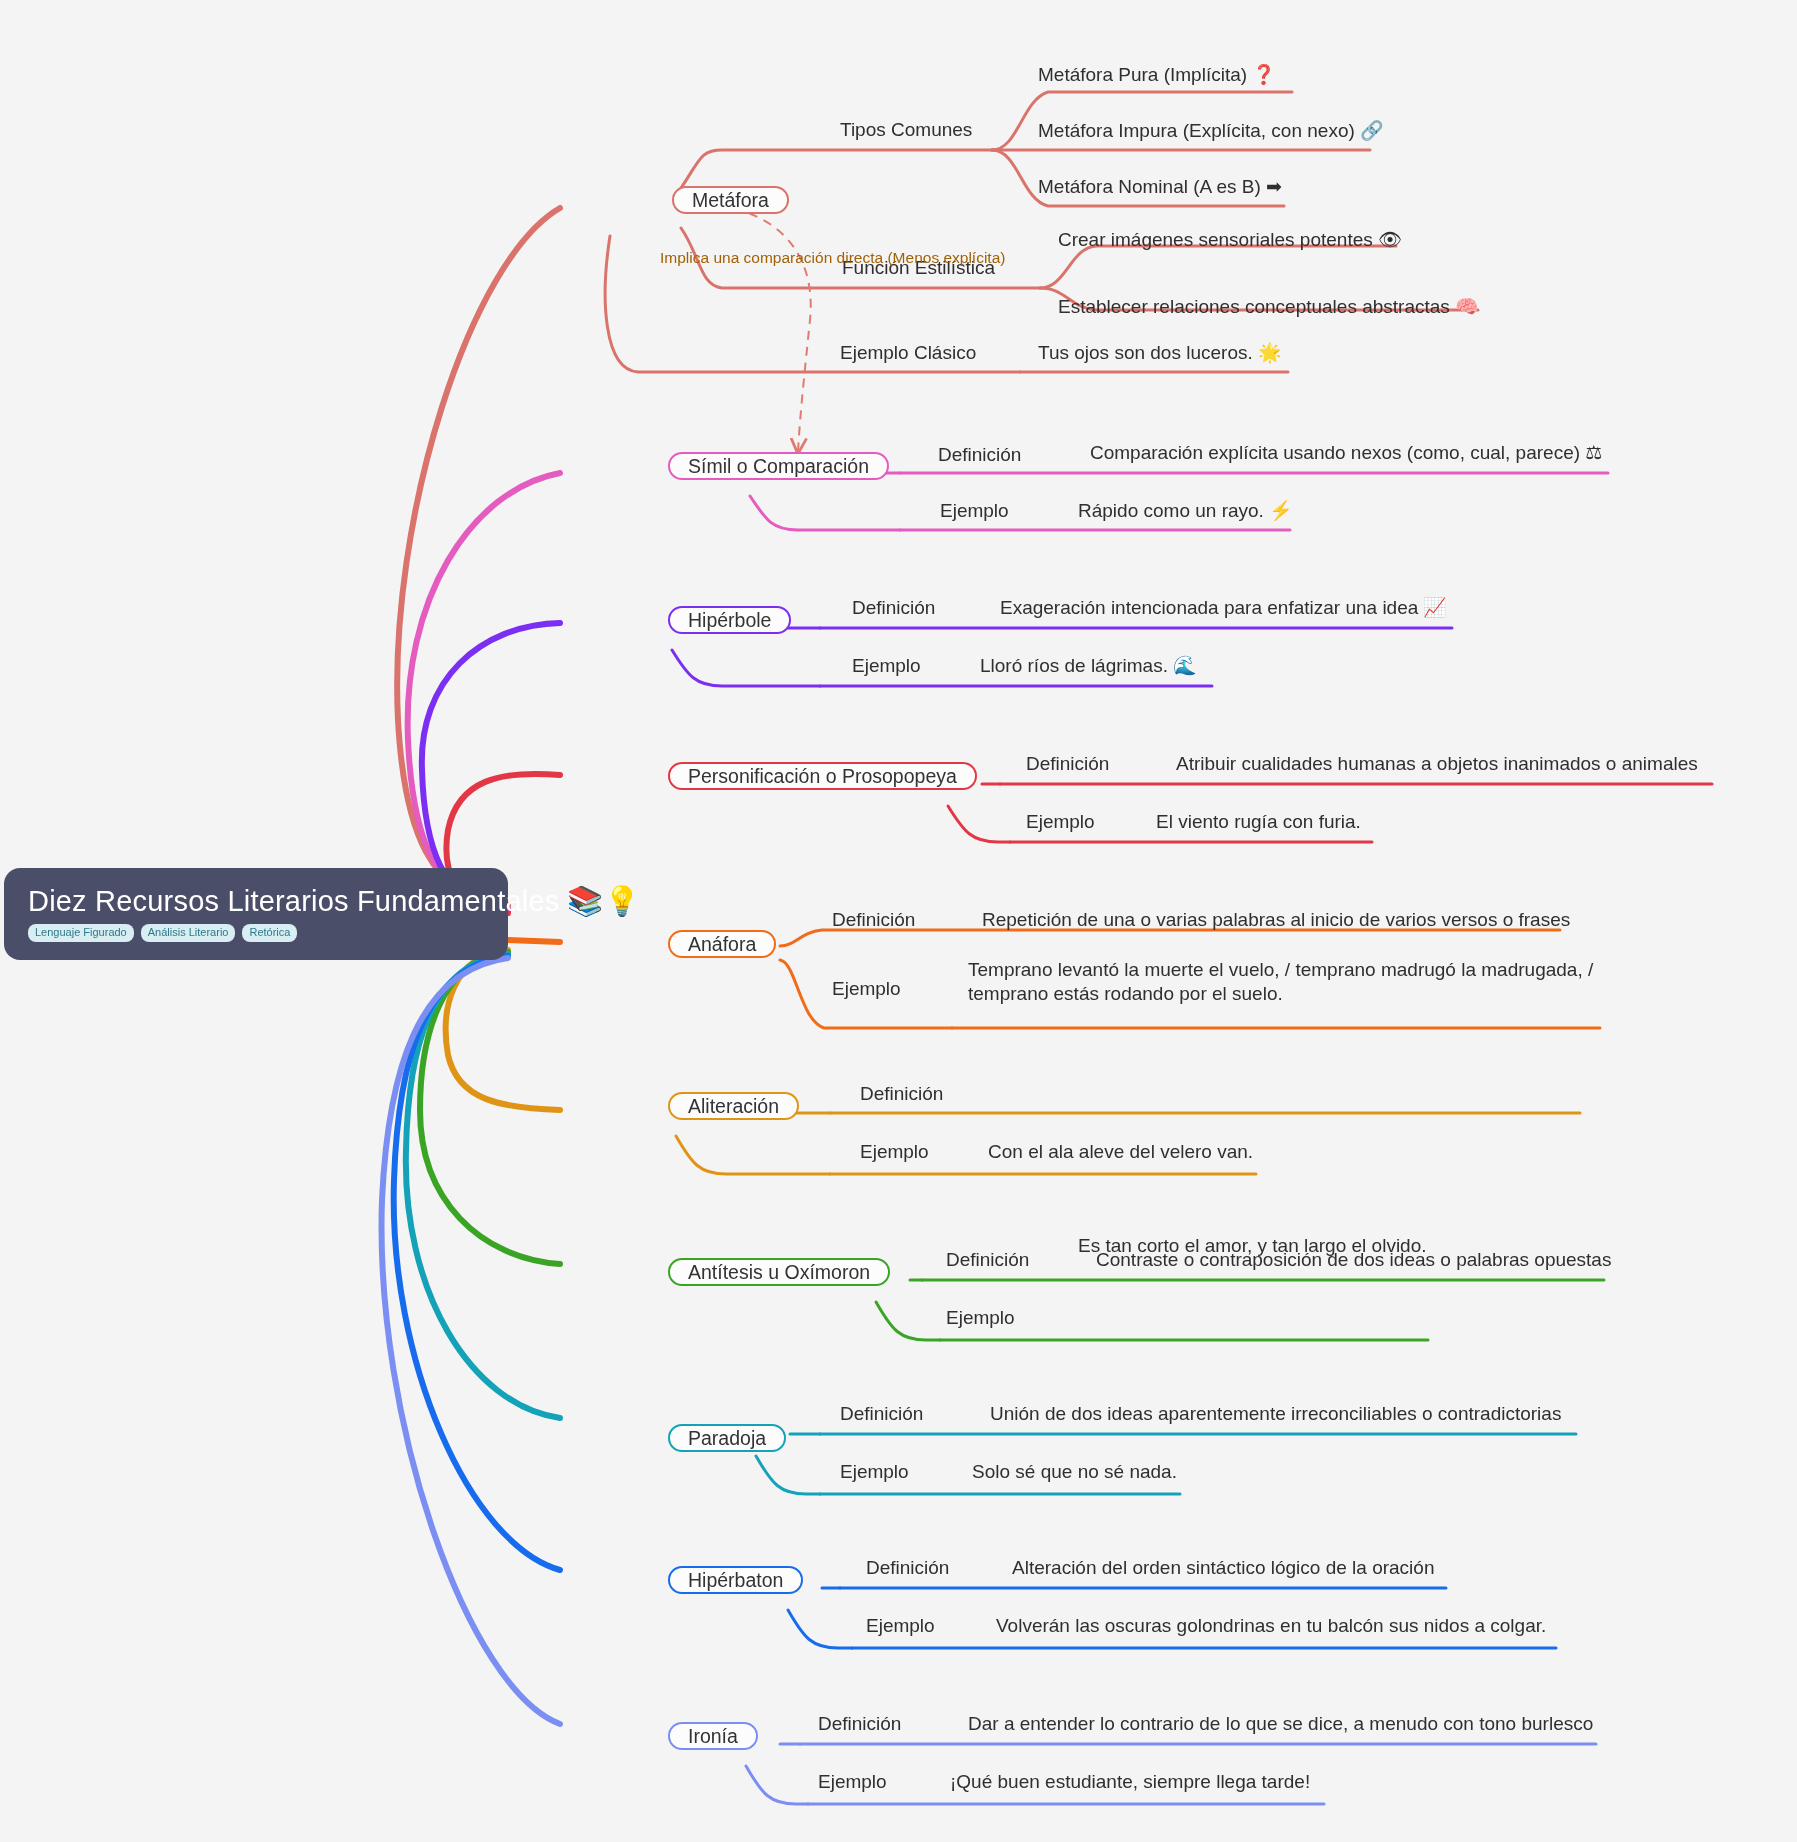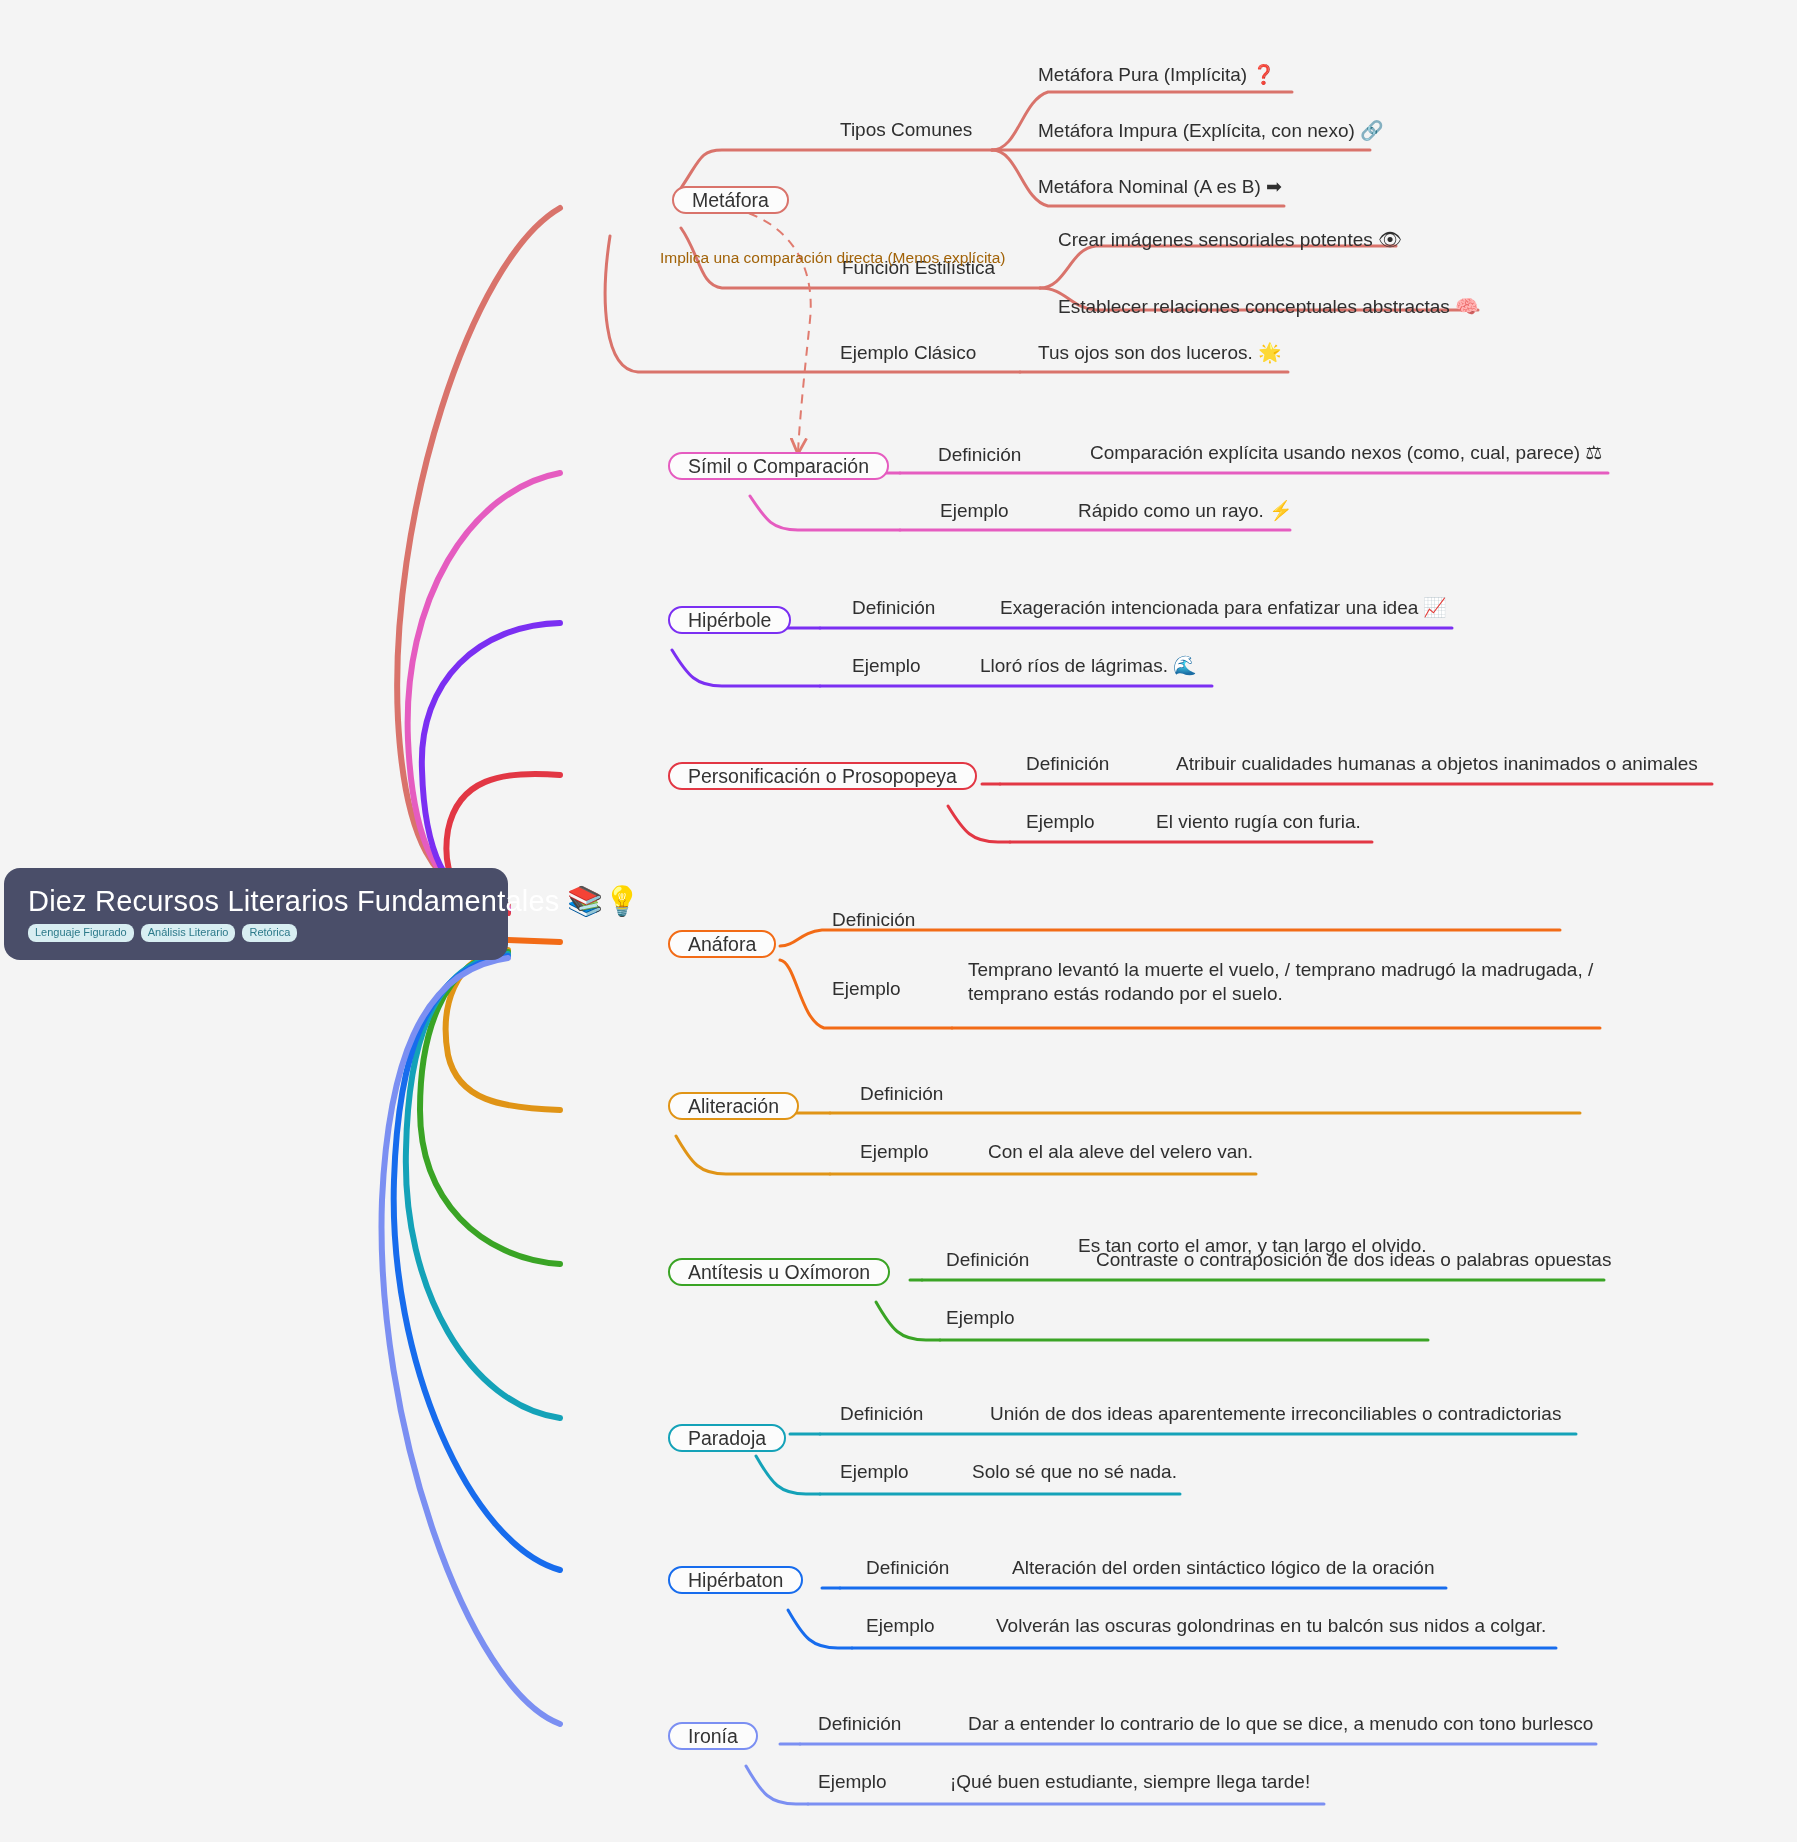--- a/index.html
+++ b/index.html
@@ -247,20 +247,23 @@
   <div class="lbl" style="left:1156px;top:810px;">
     <span>El viento rugía con furia.</span>
   </div>
 
   <div class="pill" style="left:668px;top:930px;border-color:#f26b16;">
     <span>Anáfora</span>
   </div>
   <div class="lbl" style="left:832px;top:908px;">
     <span>Definición</span>
   </div>
+  <div class="lbl" style="left:982px;top:908px;">
+    <span>Repetición de una o varias palabras al inicio de varios versos o frases</span>
+  </div>
   <div class="lbl" style="left:832px;top:977px;">
     <span>Ejemplo</span>
   </div>
   <div class="lbl wrap" style="left:968px;top:958px;width:640px;">
     <span>Temprano levantó la muerte el vuelo, / temprano madrugó la madrugada, / temprano estás rodando por el suelo.</span>
   </div>
 
   <div class="pill" style="left:668px;top:1092px;border-color:#e09416;">
     <span>Aliteración</span>
   </div>

